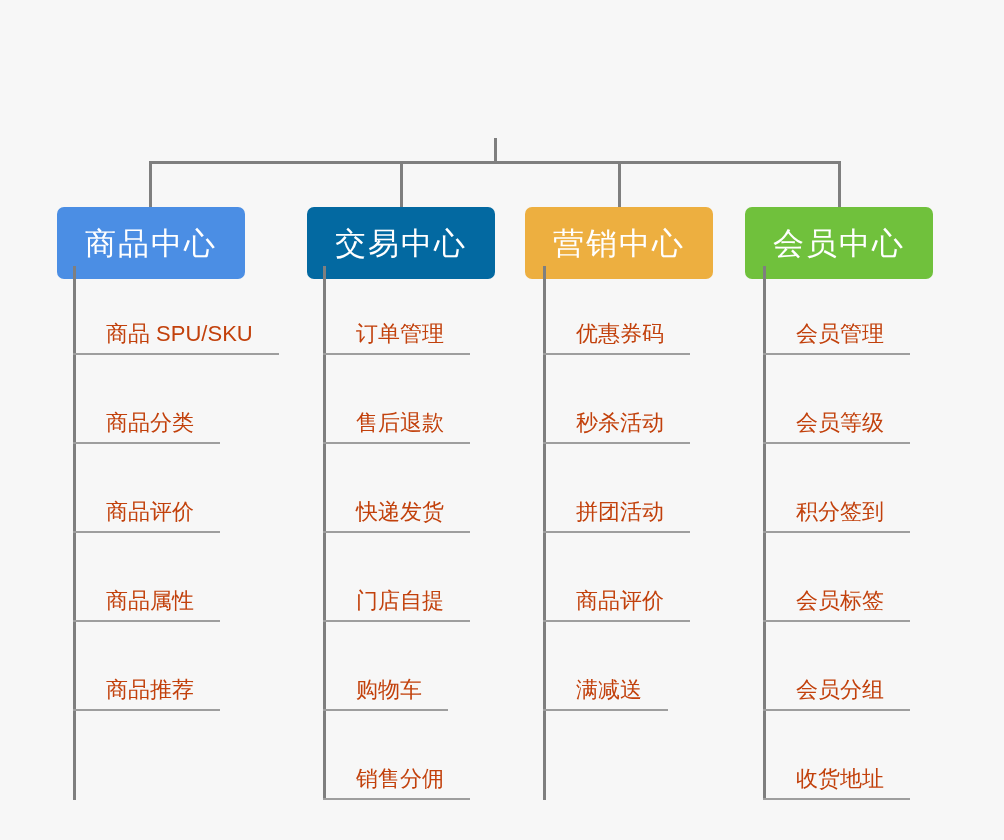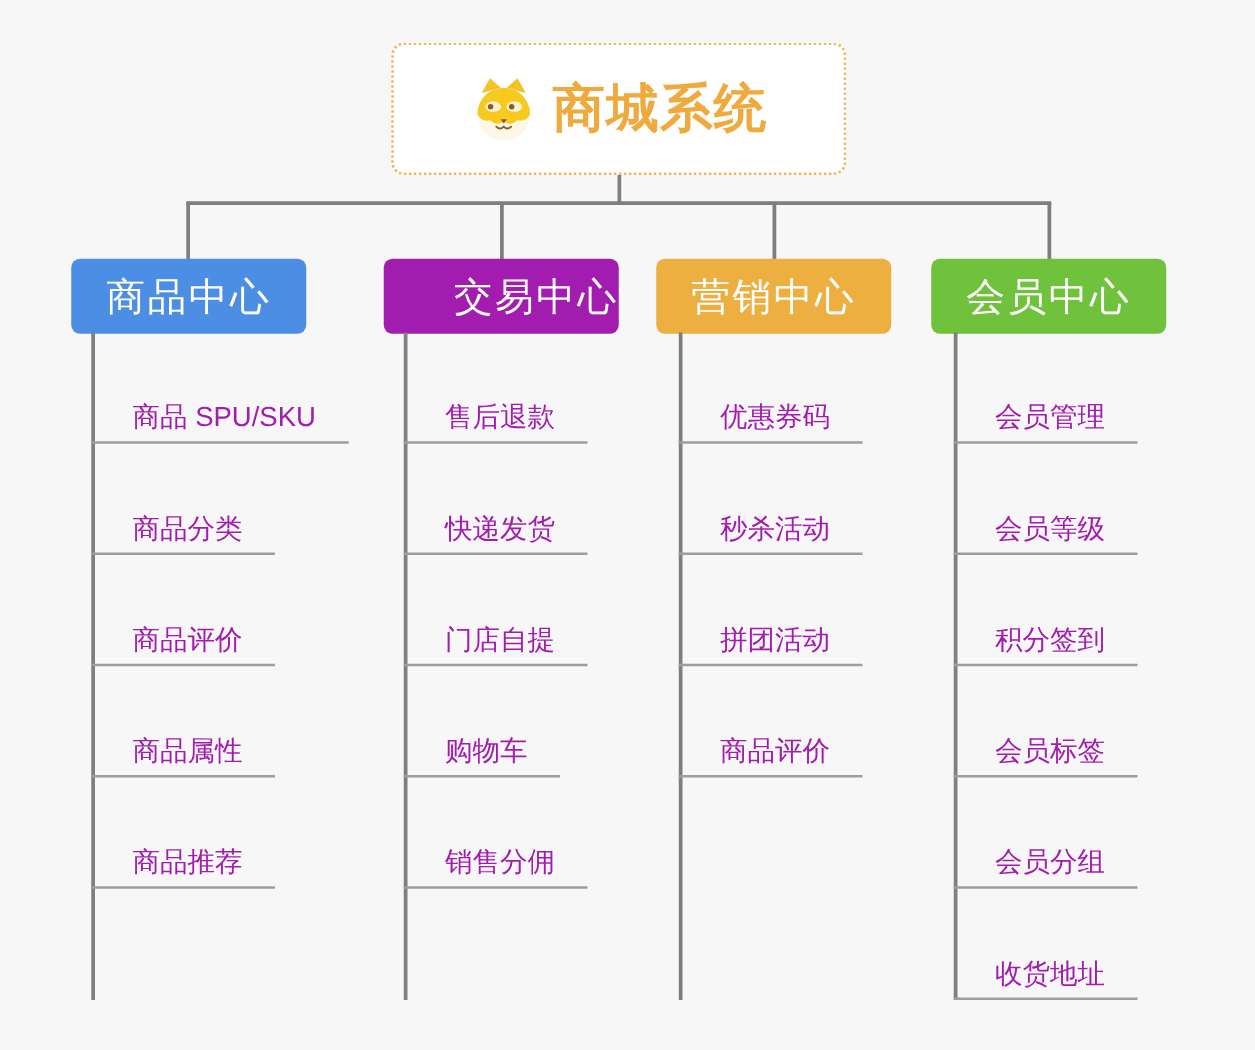--- a/index.html
+++ b/index.html
@@ -48,21 +48,21 @@
     line-height: 1;
     white-space: nowrap;
   }
   .logo svg { display: block; }
 
   
   .branch-box {
     position: absolute;
     top: 207px;
     width: 188px;
-    height: 60px;
+    height: 72px;
     border-radius: 7px;
     display: flex;
     align-items: center;
     justify-content: center;
   }
   .b0 { left: 57px; }
   .b1 { left: 307px; }
   .b2 { left: 525px; }
   .b3 { left: 745px; }
   .branch-label {
@@ -89,21 +89,21 @@
     height: 89px;
     display: flex;
     align-items: flex-end;
   }
   .item-label {
     display: inline-block;
     margin-left: -3px;           
     padding: 0 26px 8px 33px;
     border-bottom: 2px solid #9e9e9e;
     font-size: 22px;
-    color: #a21caf;
+    color: #c2410c;
     line-height: 1;
     white-space: nowrap;
     cursor: default;
   }
 </style>
 </head>
 <body>
 
 <div class="canvas">
 
@@ -126,24 +126,27 @@
           <span class="item-label">商品评价</span>
         </div>
         <div class="item-row">
           <span class="item-label">商品属性</span>
         </div>
         <div class="item-row">
           <span class="item-label">商品推荐</span>
         </div>
       </div>
       <div class="conn drop drop-1"></div>
-      <div class="branch-box b1" style="background: #a21caf; justify-content: flex-end;">
+      <div class="branch-box b1" style="background: #0369a1;">
         <span class="branch-label">交易中心</span>
       </div>
       <div class="branch-col c1">
+        <div class="item-row">
+          <span class="item-label">订单管理</span>
+        </div>
         <div class="item-row">
           <span class="item-label">售后退款</span>
         </div>
         <div class="item-row">
           <span class="item-label">快递发货</span>
         </div>
         <div class="item-row">
           <span class="item-label">门店自提</span>
         </div>
         <div class="item-row">
@@ -163,20 +166,23 @@
         </div>
         <div class="item-row">
           <span class="item-label">秒杀活动</span>
         </div>
         <div class="item-row">
           <span class="item-label">拼团活动</span>
         </div>
         <div class="item-row">
           <span class="item-label">商品评价</span>
         </div>
+        <div class="item-row">
+          <span class="item-label">满减送</span>
+        </div>
       </div>
       <div class="conn drop drop-3"></div>
       <div class="branch-box b3" style="background: rgb(112, 193, 60);">
         <span class="branch-label">会员中心</span>
       </div>
       <div class="branch-col c3">
         <div class="item-row">
           <span class="item-label">会员管理</span>
         </div>
         <div class="item-row">
@@ -190,31 +196,14 @@
         </div>
         <div class="item-row">
           <span class="item-label">会员分组</span>
         </div>
         <div class="item-row">
           <span class="item-label">收货地址</span>
         </div>
       </div>
     </div>
 
-  <div class="root-node">
-    <span class="logo">
-      <svg viewBox="0 0 64 64" width="54" height="54" aria-hidden="true">
-        <polygon points="11,17 19,3 29,12" fill="#f6c121"></polygon>
-        <polygon points="35,12 45,3 53,17" fill="#f6c121"></polygon>
-        <circle cx="32" cy="37" r="25" fill="#fdf7e6"></circle>
-        <path d="M7,37 a25,25 0 0 1 50,0 q-4,8 -12,6 q-6,6 -13,1 q-7,5 -13,-1 q-8,2 -12,-6 z" fill="#f8c91f"></path>
-        <ellipse cx="22" cy="30" rx="7.5" ry="5" fill="#fdf2cf"></ellipse>
-        <ellipse cx="42" cy="30" rx="7.5" ry="5" fill="#fdf2cf"></ellipse>
-        <circle cx="19.5" cy="30" r="2.6" fill="#8a5a2a"></circle>
-        <circle cx="39.5" cy="30" r="2.6" fill="#8a5a2a"></circle>
-        <path d="M29,42 h6 l-3,4 z" fill="#8a5a2a"></path>
-        <path d="M25,49 q3.5,3.5 7,0 q3.5,3.5 7,0" stroke="#8a5a2a" stroke-width="1.8" fill="none" stroke-linecap="round"></path>
-      </svg>
-    </span>
-    <span class="root-title">商城系统</span>
-  </div>
 
 </div>
 
 </body></html>

